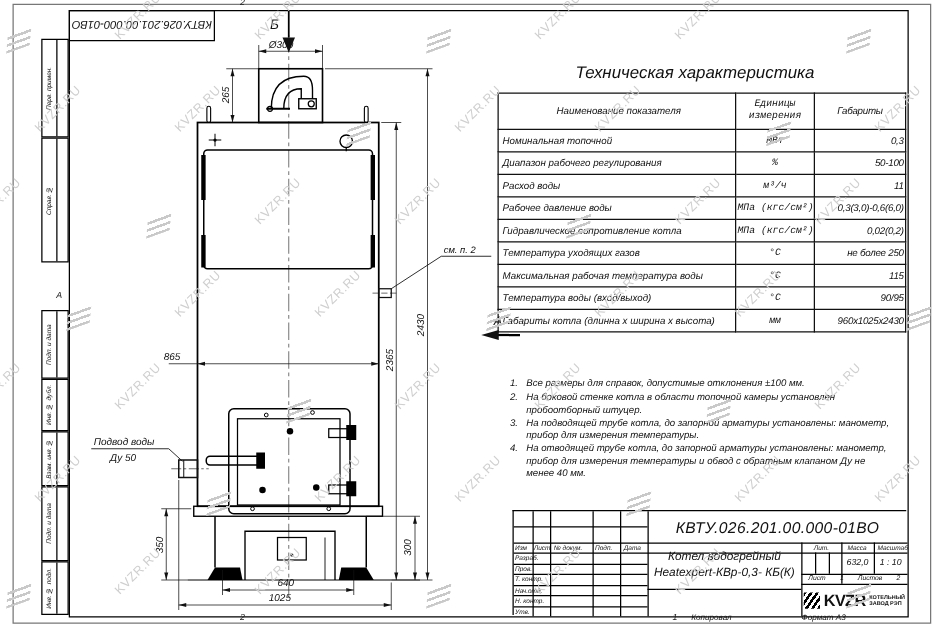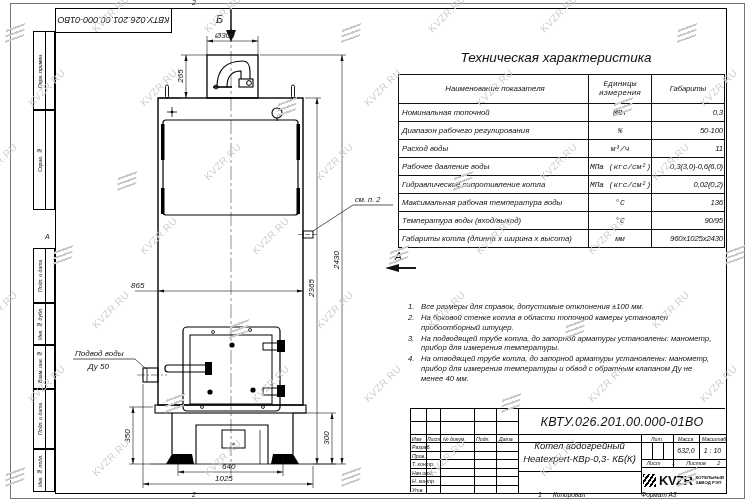--- a/index.html
+++ b/index.html
@@ -132,23 +132,28 @@
               <td class="c-name">Рабочее давление воды</td>
               <td class="c-unit">МПа (кгс/см²)</td>
               <td class="c-val">0,3(3,0)-0,6(6,0)</td>
             </tr>
         <tr class="r">
               <td class="c-name">Гидравлическое сопротивление котла</td>
               <td class="c-unit">МПа (кгс/см²)</td>
               <td class="c-val">0,02(0,2)</td>
             </tr>
         <tr class="r">
+              <td class="c-name">Температура уходящих газов</td>
+              <td class="c-unit">°С</td>
+              <td class="c-val">не более 250</td>
+            </tr>
+        <tr class="r">
               <td class="c-name">Максимальная рабочая температура воды</td>
               <td class="c-unit">°С</td>
-              <td class="c-val">136</td>
+              <td class="c-val">115</td>
             </tr>
         <tr class="r">
               <td class="c-name">Температура воды (вход/выход)</td>
               <td class="c-unit">°С</td>
               <td class="c-val">90/95</td>
             </tr>
         <tr class="r">
               <td class="c-name">Габариты котла (длинна х ширина х высота)</td>
               <td class="c-unit">мм</td>
               <td class="c-val">960х1025х2430</td>

